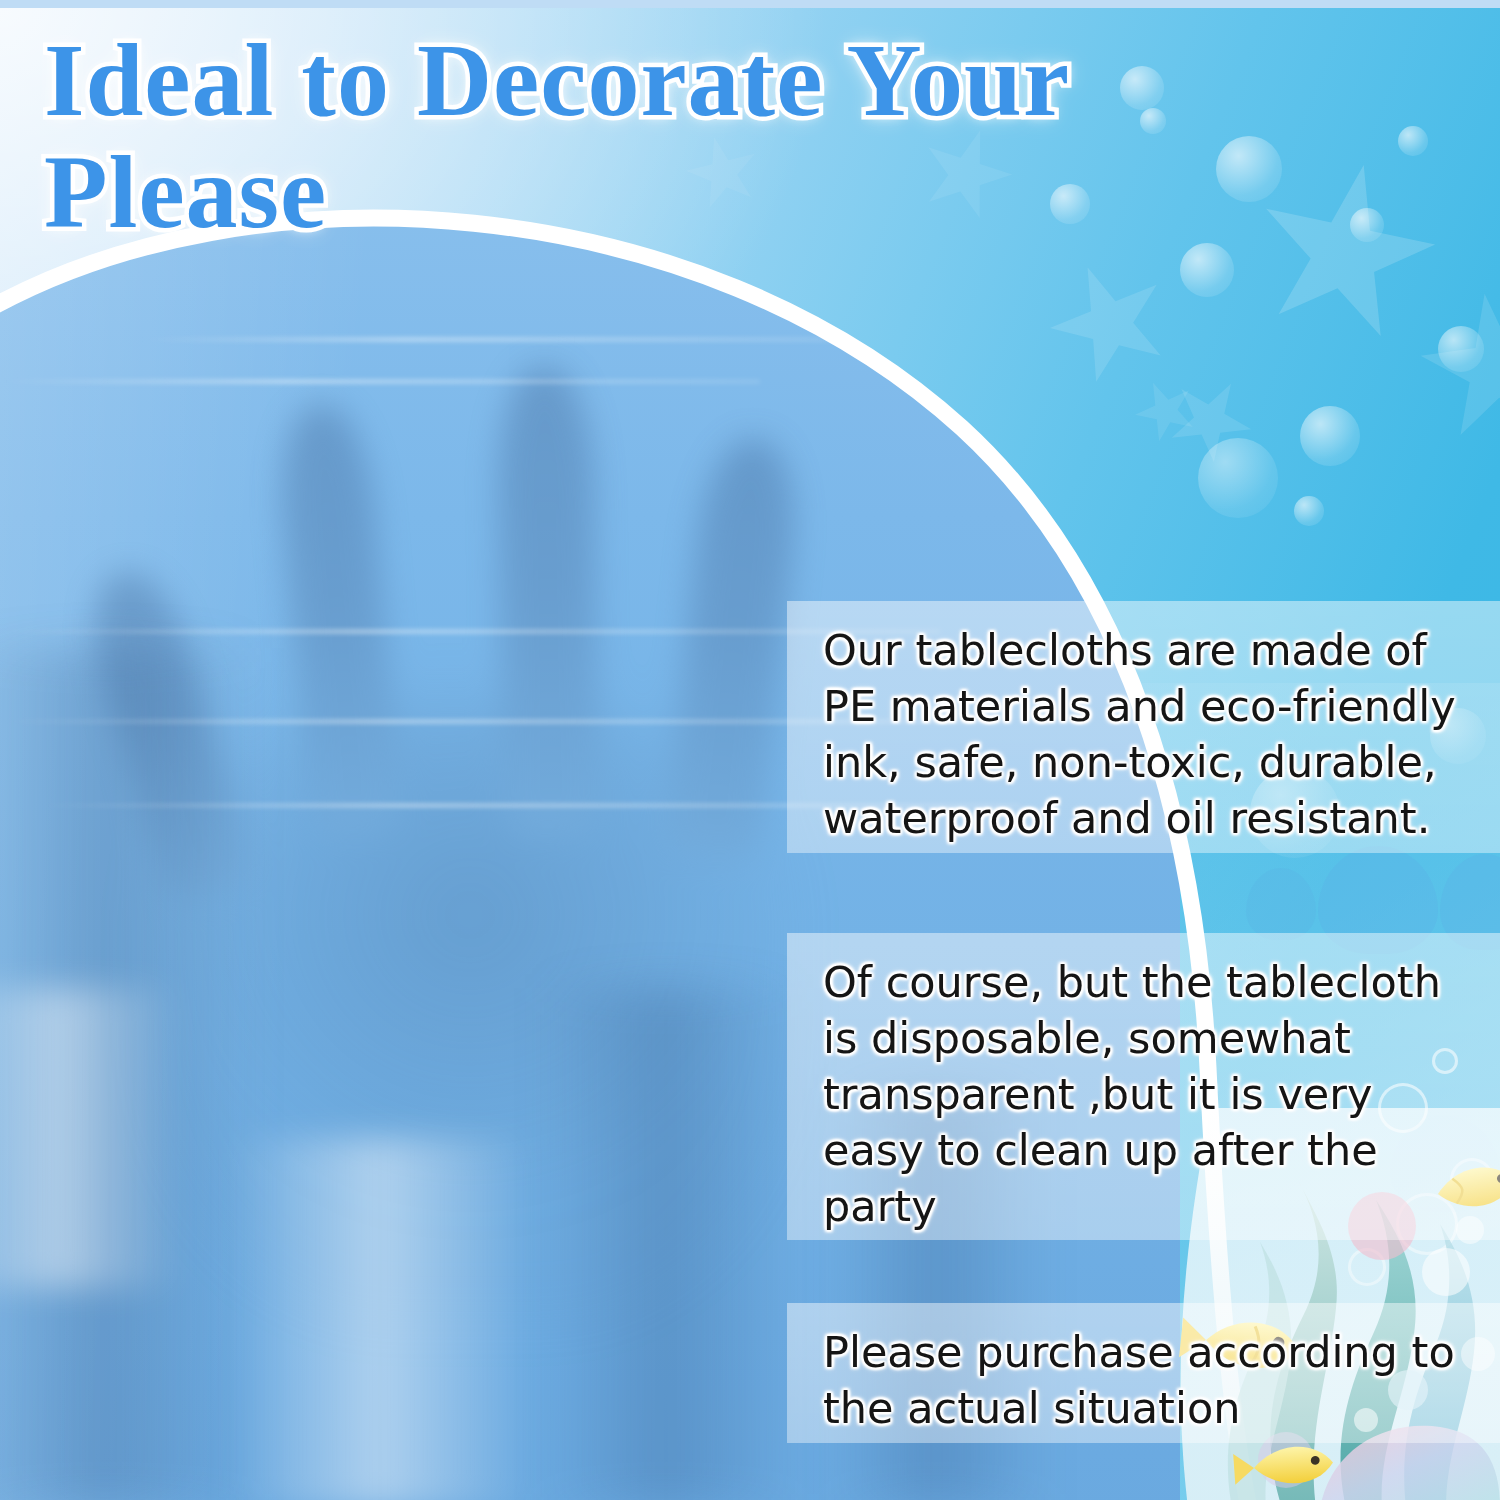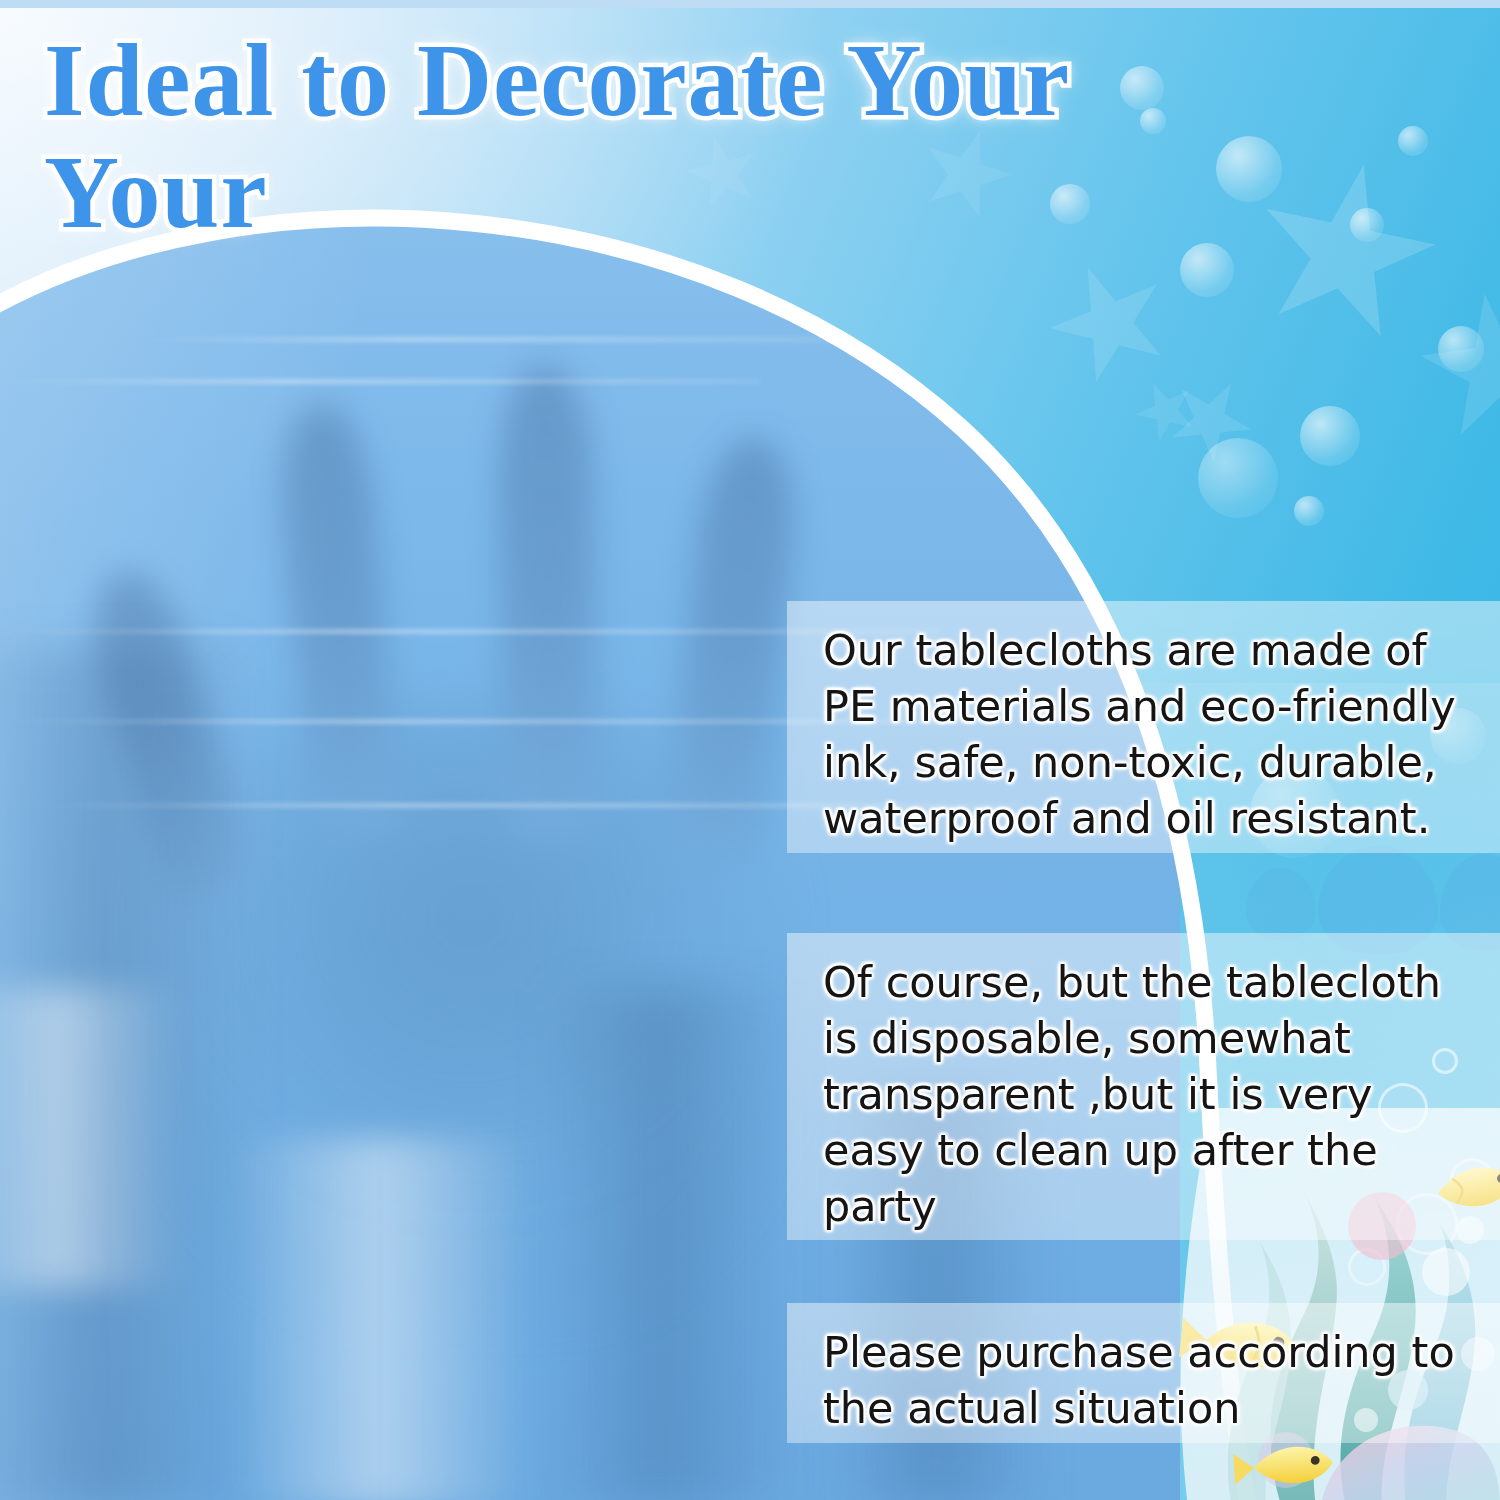--- a/index.html
+++ b/index.html
@@ -262,21 +262,21 @@
 
     <circle cx="276" cy="164" r="24" fill="#ffffff" opacity="0.55"></circle>
     <circle cx="300" cy="122" r="14" fill="#ffffff" opacity="0.48"></circle>
     <circle cx="238" cy="282" r="20" fill="#cfe9f4" opacity="0.65"></circle>
     <circle cx="196" cy="312" r="12" fill="#ffffff" opacity="0.55"></circle>
     <circle cx="308" cy="246" r="17" fill="#ffffff" opacity="0.46"></circle>
   </svg>
 
   <h1 class="title">
     <span>Ideal to Decorate Your</span><br>
-    <span>Your</span>
+    <span>Please</span>
   </h1>
 
   <div class="panel" id="panel1">
     <p>Our tablecloths are made of PE materials and eco-friendly ink, safe, non-toxic, durable, waterproof and oil resistant.</p>
   </div>
 
   <div class="panel" id="panel3">
     <p>Please purchase according to the actual situation</p>
   </div>
 

